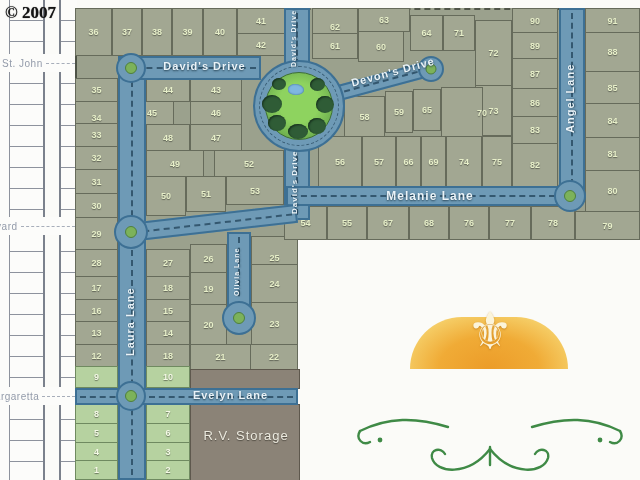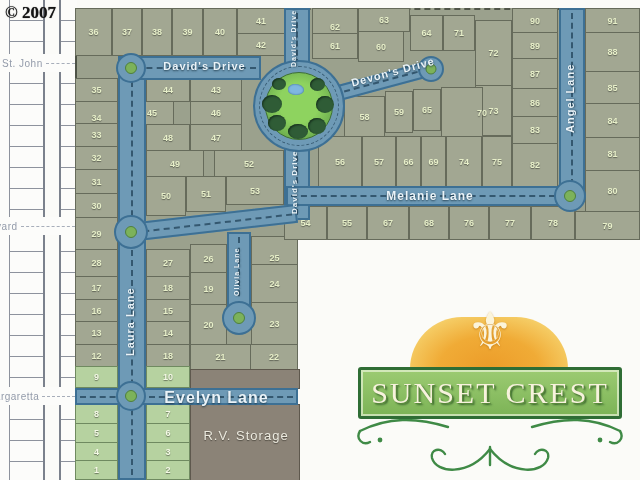--- a/index.html
+++ b/index.html
@@ -427,39 +427,36 @@
 
   <div id="slabelLayer">
       <div class="slabel h" style="left: 152px; top: 60px; font-size: 11px; width: 105px;">David's Drive</div>
       <div class="slabel v" style="left: 290px; top: 10px; font-size: 7px; height: 56px;">David's Drive</div>
       <div class="slabel v" style="left: 290px; top: 146px; font-size: 8px; height: 72px;">David's Drive</div>
       <div class="slabel r" style="left: 347px; top: 78px; font-size: 11px; width: 95px; transform: rotate(-15deg);">Devon's Drive</div>
       <div class="slabel h" style="left: 340px; top: 189px; font-size: 12px; width: 180px;">Melanie Lane</div>
       <div class="slabel v" style="left: 564px; top: 48px; font-size: 11px; height: 100px;">Angel Lane</div>
       <div class="slabel v" style="left: 124px; top: 268px; font-size: 11px; height: 108px;">Laura Lane</div>
       <div class="slabel v" style="left: 233px; top: 241px; font-size: 7px; height: 62px;">Olivia Lane</div>
-      <div class="slabel h" style="left: 154px; top: 389px; font-size: 16px; width: 125px;">Evelyn Lane</div>
+      <div class="slabel h" style="left: 168px; top: 389px; font-size: 11px; width: 125px;">Evelyn Lane</div>
     </div>
 
   <div id="copyright">© 2007</div>
 
   <div id="logo">
     <div id="sun"></div>
     <div id="fleur">⚜</div>
     <svg id="flourish" width="280" height="70" viewBox="0 0 280 70">
       <g stroke="#3f8a46" stroke-width="2.4" fill="none" stroke-linecap="round">
         <path d="M10,24 C38,10 66,10 98,20"></path>
         <path d="M10,24 c-5,8 3,15 10,11"></path>
         <path d="M270,24 C242,10 214,10 182,20"></path>
         <path d="M270,24 c5,8 -3,15 -10,11"></path>
         <path d="M140,42 c-22,28 -54,24 -58,9 c-2,-9 9,-11 13,-4"></path>
         <path d="M140,42 c22,28 54,24 58,9 c2,-9 -9,-11 -13,-4"></path>
         <path d="M140,40 v18"></path>
       </g>
       <circle cx="30" cy="33" r="2.4" fill="#3f8a46"></circle>
       <circle cx="250" cy="33" r="2.4" fill="#3f8a46"></circle>
     </svg>
-    <div id="banner">
-      <span id="logoTitle">SUNSET CREST</span>
-    </div>
   </div>
 
 </div>
 
 </body></html>

